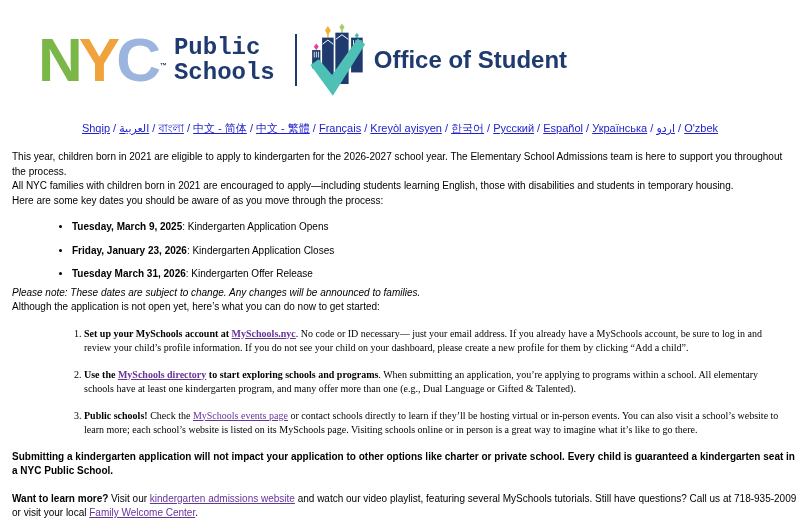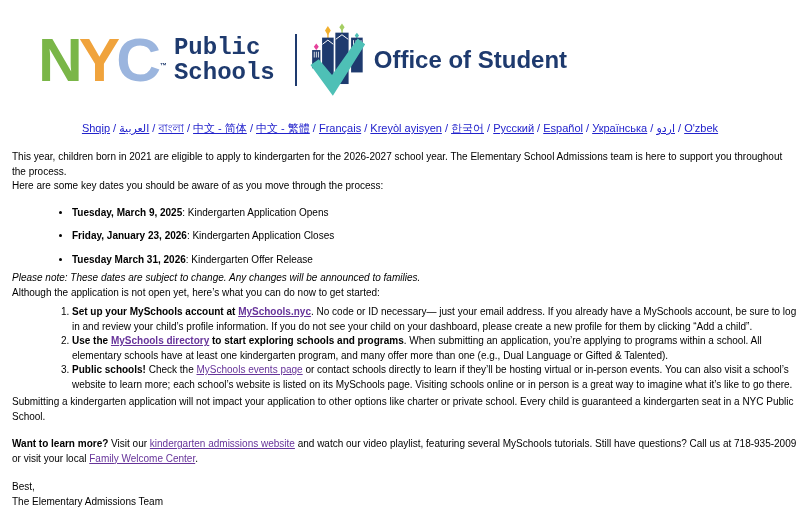--- a/index.html
+++ b/index.html
@@ -24,22 +24,22 @@
   .langbar .sep{color:#2222CC;white-space:pre;}
 
   
   main{margin-top:15px;padding:0 2px 0 12px;font-size:10px;line-height:14.5px;}
   .para{margin:0;}
   .italic{font-style:italic;}
   ul.key-dates{margin:12px 0 4px 0;padding-left:60px;}
   ul.key-dates li{margin:0 0 9px 0;}
   ul.key-dates li:last-child{margin-bottom:0;}
   ol.steps{margin:5px 0 1px 0;padding-left:60px;}
-  ol.steps li{margin:0;}
-  .gap-top-sm{margin-top:3px;}
+  ol.steps li{margin:12px;font-family:Liberation Serif, serif;}
+  .gap-top-sm{margin-top:3px;font-weight:bold;}
   .gap-top-md{margin-top:13px;}
   .gap-top-lg{margin-top:14px;}
   a.lnk{color:#663399;text-decoration:underline;cursor:pointer;}
   a.lnk.bold{font-weight:bold;}
   b{font-weight:bold;}
 </style>
 </head>
 <body>
 
 <header class="masthead">
@@ -82,20 +82,21 @@
   </svg>
   <div class="ose-name">
     <div>Office of Student</div>
   </div>
 </header>
 
 <nav class="langbar"><a>Shqip</a><span class="sep"> / </span><a>العربية</a><span class="sep"> / </span><a>বাংলা</a><span class="sep"> / </span><a>中文 - 简体</a><span class="sep"> / </span><a>中文 - 繁體</a><span class="sep"> / </span><a>Français</a><span class="sep"> / </span><a>Kreyòl ayisyen</a><span class="sep"> / </span><a>한국어</a><span class="sep"> / </span><a>Русский</a><span class="sep"> / </span><a>Español</a><span class="sep"> / </span><a>Українська</a><span class="sep"> / </span><a>اردو</a><span class="sep"> / </span><a>O'zbek</a></nav>
 
 <main>
   <div class="para">This year, children born in 2021 are eligible to apply to kindergarten for the 2026-2027 school year. The Elementary School Admissions team is here to support you throughout the process.</div>
+  <div class="para">All NYC families with children born in 2021 are encouraged to apply—including students learning English, those with disabilities and students in temporary housing.</div>
   <div class="para">Here are some key dates you should be aware of as you move through the process:</div>
 
   <ul class="key-dates">
     <li><b>Tuesday, March 9, 2025</b><span>: Kindergarten Application Opens</span></li>
     <li><b>Friday, January 23, 2026</b><span>: Kindergarten Application Closes</span></li>
     <li><b>Tuesday March 31, 2026</b><span>: Kindergarten Offer Release</span></li>
   </ul>
 
   <div class="para italic">Please note: These dates are subject to change. Any changes will be announced to families.</div>
   <div class="para">Although the application is not open yet, here’s what you can do now to get started:</div>

